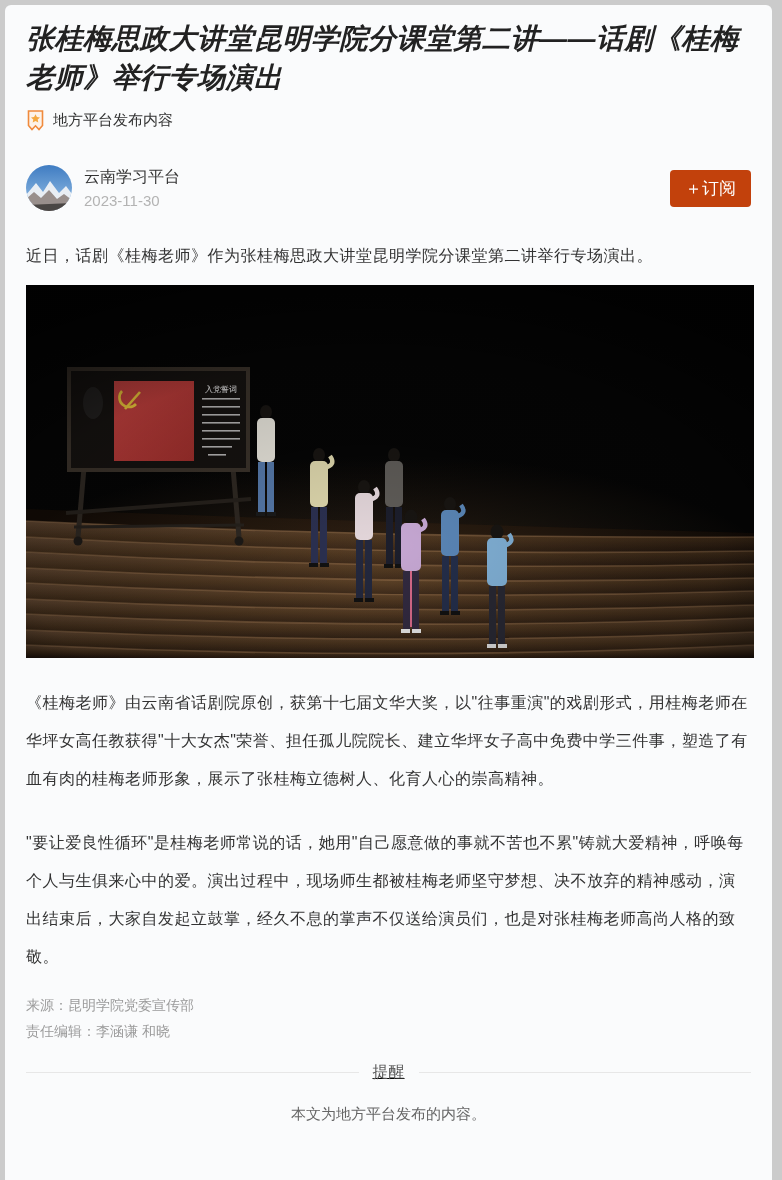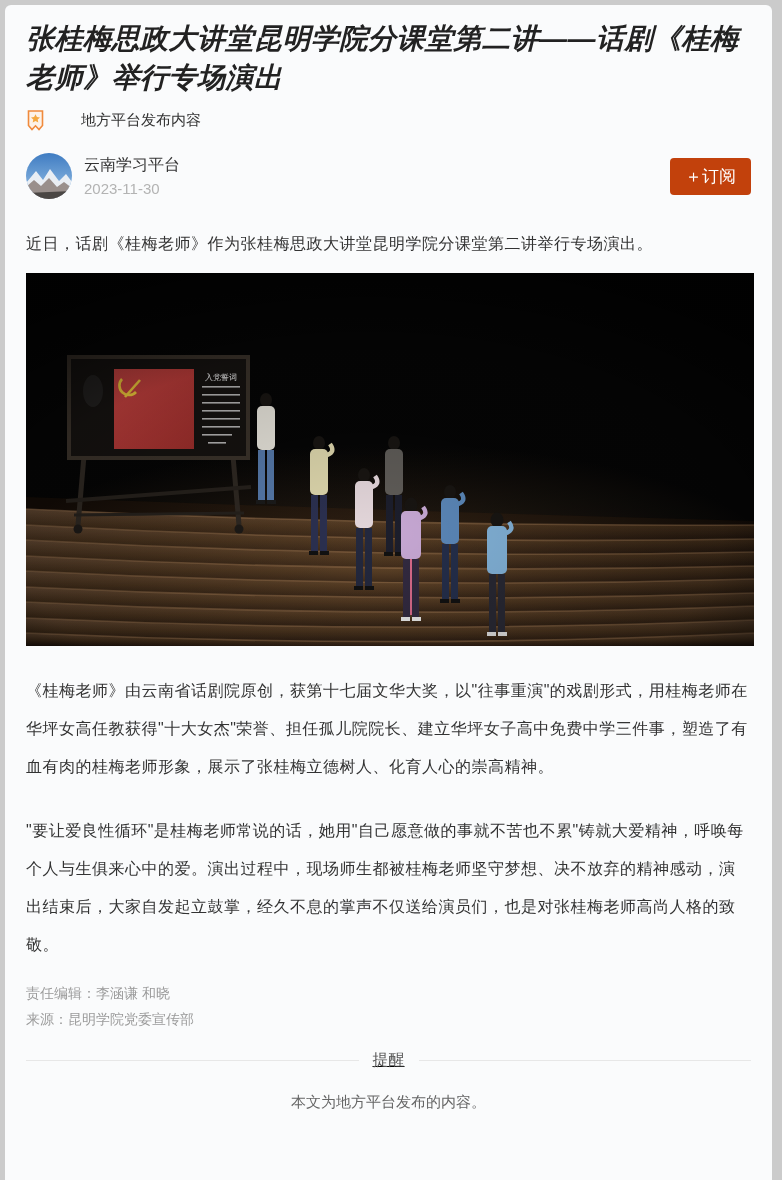--- a/index.html
+++ b/index.html
@@ -13,24 +13,24 @@
     background:#fafbfc;
     border-radius:6px 6px 0 0;
     min-height:1175px;
     padding:14px 21px 0 21px;
     box-sizing:border-box;
   }
   .title{
     font-size:28px;line-height:39px;font-weight:bold;color:#222;
     margin:0;letter-spacing:0.5px;font-style:italic;
   }
-  .badge-row{display:flex;align-items:center;margin-top:13px;gap:28px;}
+  .badge-row{display:flex;align-items:center;margin-top:13px;}
   .badge-row .ribbon{width:19px;height:21px;display:block;}
   .badge-label{font-size:15px;color:#333;margin-left:8px;}
-  .author-row{display:flex;align-items:center;margin-top:22px;}
+  .author-row{display:flex;align-items:center;margin-top:34px;}
   .avatar{width:46px;height:46px;border-radius:50%;overflow:hidden;flex:0 0 auto;}
   .author-meta{margin-left:12px;flex:1 1 auto;}
   .author-name{font-size:16px;color:#333;}
   .author-date{font-size:15px;color:#b3b3b3;margin-top:4px;}
   .subscribe-btn{
     border:none;cursor:pointer;
     color:#fff;font-size:17px;
     padding:7px 15px;border-radius:4px;
     font-family:inherit;
   }
@@ -239,22 +239,22 @@
 
         <rect width="728" height="373" fill="url(#vig)"></rect>
       </svg>
     </figure>
 
     <p>《桂梅老师》由云南省话剧院原创，获第十七届文华大奖，以"往事重演"的戏剧形式，用桂梅老师在华坪女高任教获得"十大女杰"荣誉、担任孤儿院院长、建立华坪女子高中免费中学三件事，塑造了有血有肉的桂梅老师形象，展示了张桂梅立德树人、化育人心的崇高精神。</p>
     <p>"要让爱良性循环"是桂梅老师常说的话，她用"自己愿意做的事就不苦也不累"铸就大爱精神，呼唤每个人与生俱来心中的爱。演出过程中，现场师生都被桂梅老师坚守梦想、决不放弃的精神感动，演出结束后，大家自发起立鼓掌，经久不息的掌声不仅送给演员们，也是对张桂梅老师高尚人格的致敬。</p>
   </div>
 
   <div class="meta">
+    <div><span>来源：</span><span>昆明学院党委宣传部</span></div>
     <div><span>责任编辑：</span><span>李涵谦 和晓</span></div>
-    <div><span>来源：</span><span>昆明学院党委宣传部</span></div>
   </div>
 
   <div class="notice-divider">
     <div class="line"></div>
     <span class="notice-title">提醒</span>
     <div class="line"></div>
   </div>
   <div class="notice-body">本文为地方平台发布的内容。</div>
 
 </div>

